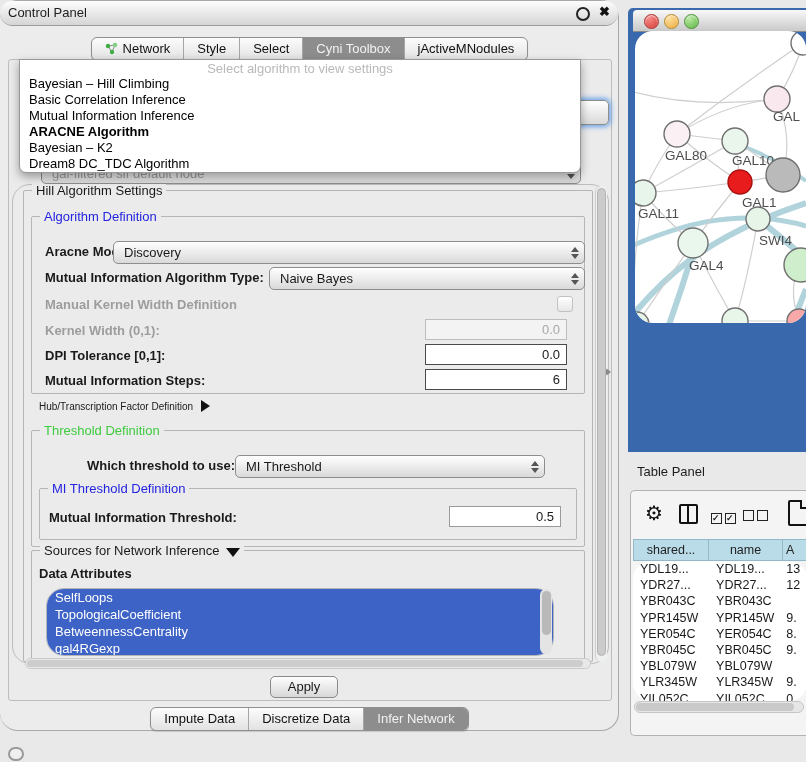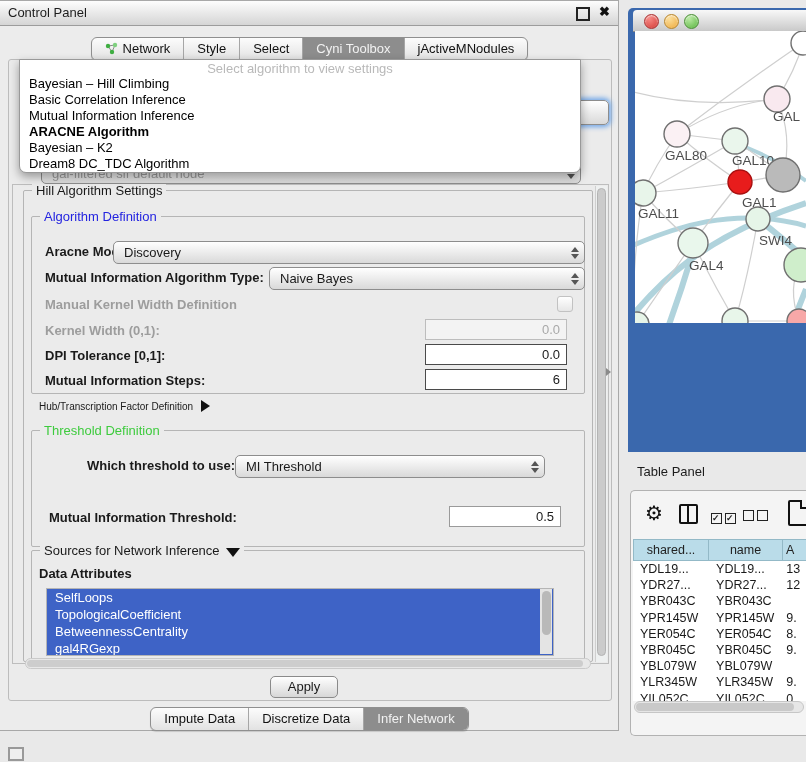--- a/index.html
+++ b/index.html
@@ -1,17 +1,17 @@
 <!DOCTYPE html>
 <html><head>
 <meta charset="utf-8">
 <style>
   html,body{margin:0;padding:0;width:806px;height:762px;overflow:hidden;
     background:#e9e9e9;font-family:"Liberation Sans",sans-serif;font-size:13px;color:#1a1a1a;}
-  .abs{position:absolute;}
+  .abs{position:absolute;border-radius:18px;}
   
   #cp-window{left:0;top:8;width:619px;height:731px;background:#ececec;
     border:1px solid #a8a8a8;border-left:none;box-sizing:border-box;}
   #cp-titlebar{left:0;top:0;right:0;height:24px;
     background:linear-gradient(#fdfdfd,#d5d5d5);border-bottom:1px solid #9c9c9c;}
   #cp-title{left:8px;top:4px;font-size:13px;color:#1c1c1c;}
   #cp-float{right:28px;top:6px;width:10px;height:10px;border:2px solid #222;}
   #cp-close{right:8px;top:3px;font-size:13px;font-weight:bold;color:#111;}
   
   .segbar{display:flex;border:1px solid #8f8f8f;border-radius:6px;overflow:hidden;
@@ -237,20 +237,23 @@
     <div class="abs fieldset" id="fs-threshold">
       <span class="legend green">Threshold Definition</span>
     </div>
     <span class="lbl" style="left:78px;top:398px;">Which threshold to use:</span>
     <div class="abs combo" style="left:226px;top:395px;width:310px;height:23px;">
       <span class="val">MI Threshold</span>
       <span class="stepper">
           <span class="tri-up"></span>
           <span class="tri-dn"></span>
         </span>
+    </div>
+    <div class="abs fieldset" id="fs-mithr">
+      <span class="legend blue">MI Threshold Definition</span>
     </div>
     <span class="lbl" style="left:40px;top:450px;">Mutual Information Threshold:</span>
     <div class="field" style="left:440px;top:446px;width:112px;height:21px;border-color:#9a9a9a;">0.5</div>
 
     <div class="abs fieldset" id="fs-sources">
       <span class="legend"><span>Sources for Network Inference</span><span class="tri-down-big"></span></span>
     </div>
     <span class="lbl" style="left:30px;top:506px;">Data Attributes</span>
     <div class="abs" id="attr-list">
         <div class="attr-item selected">SelfLoops</div>

